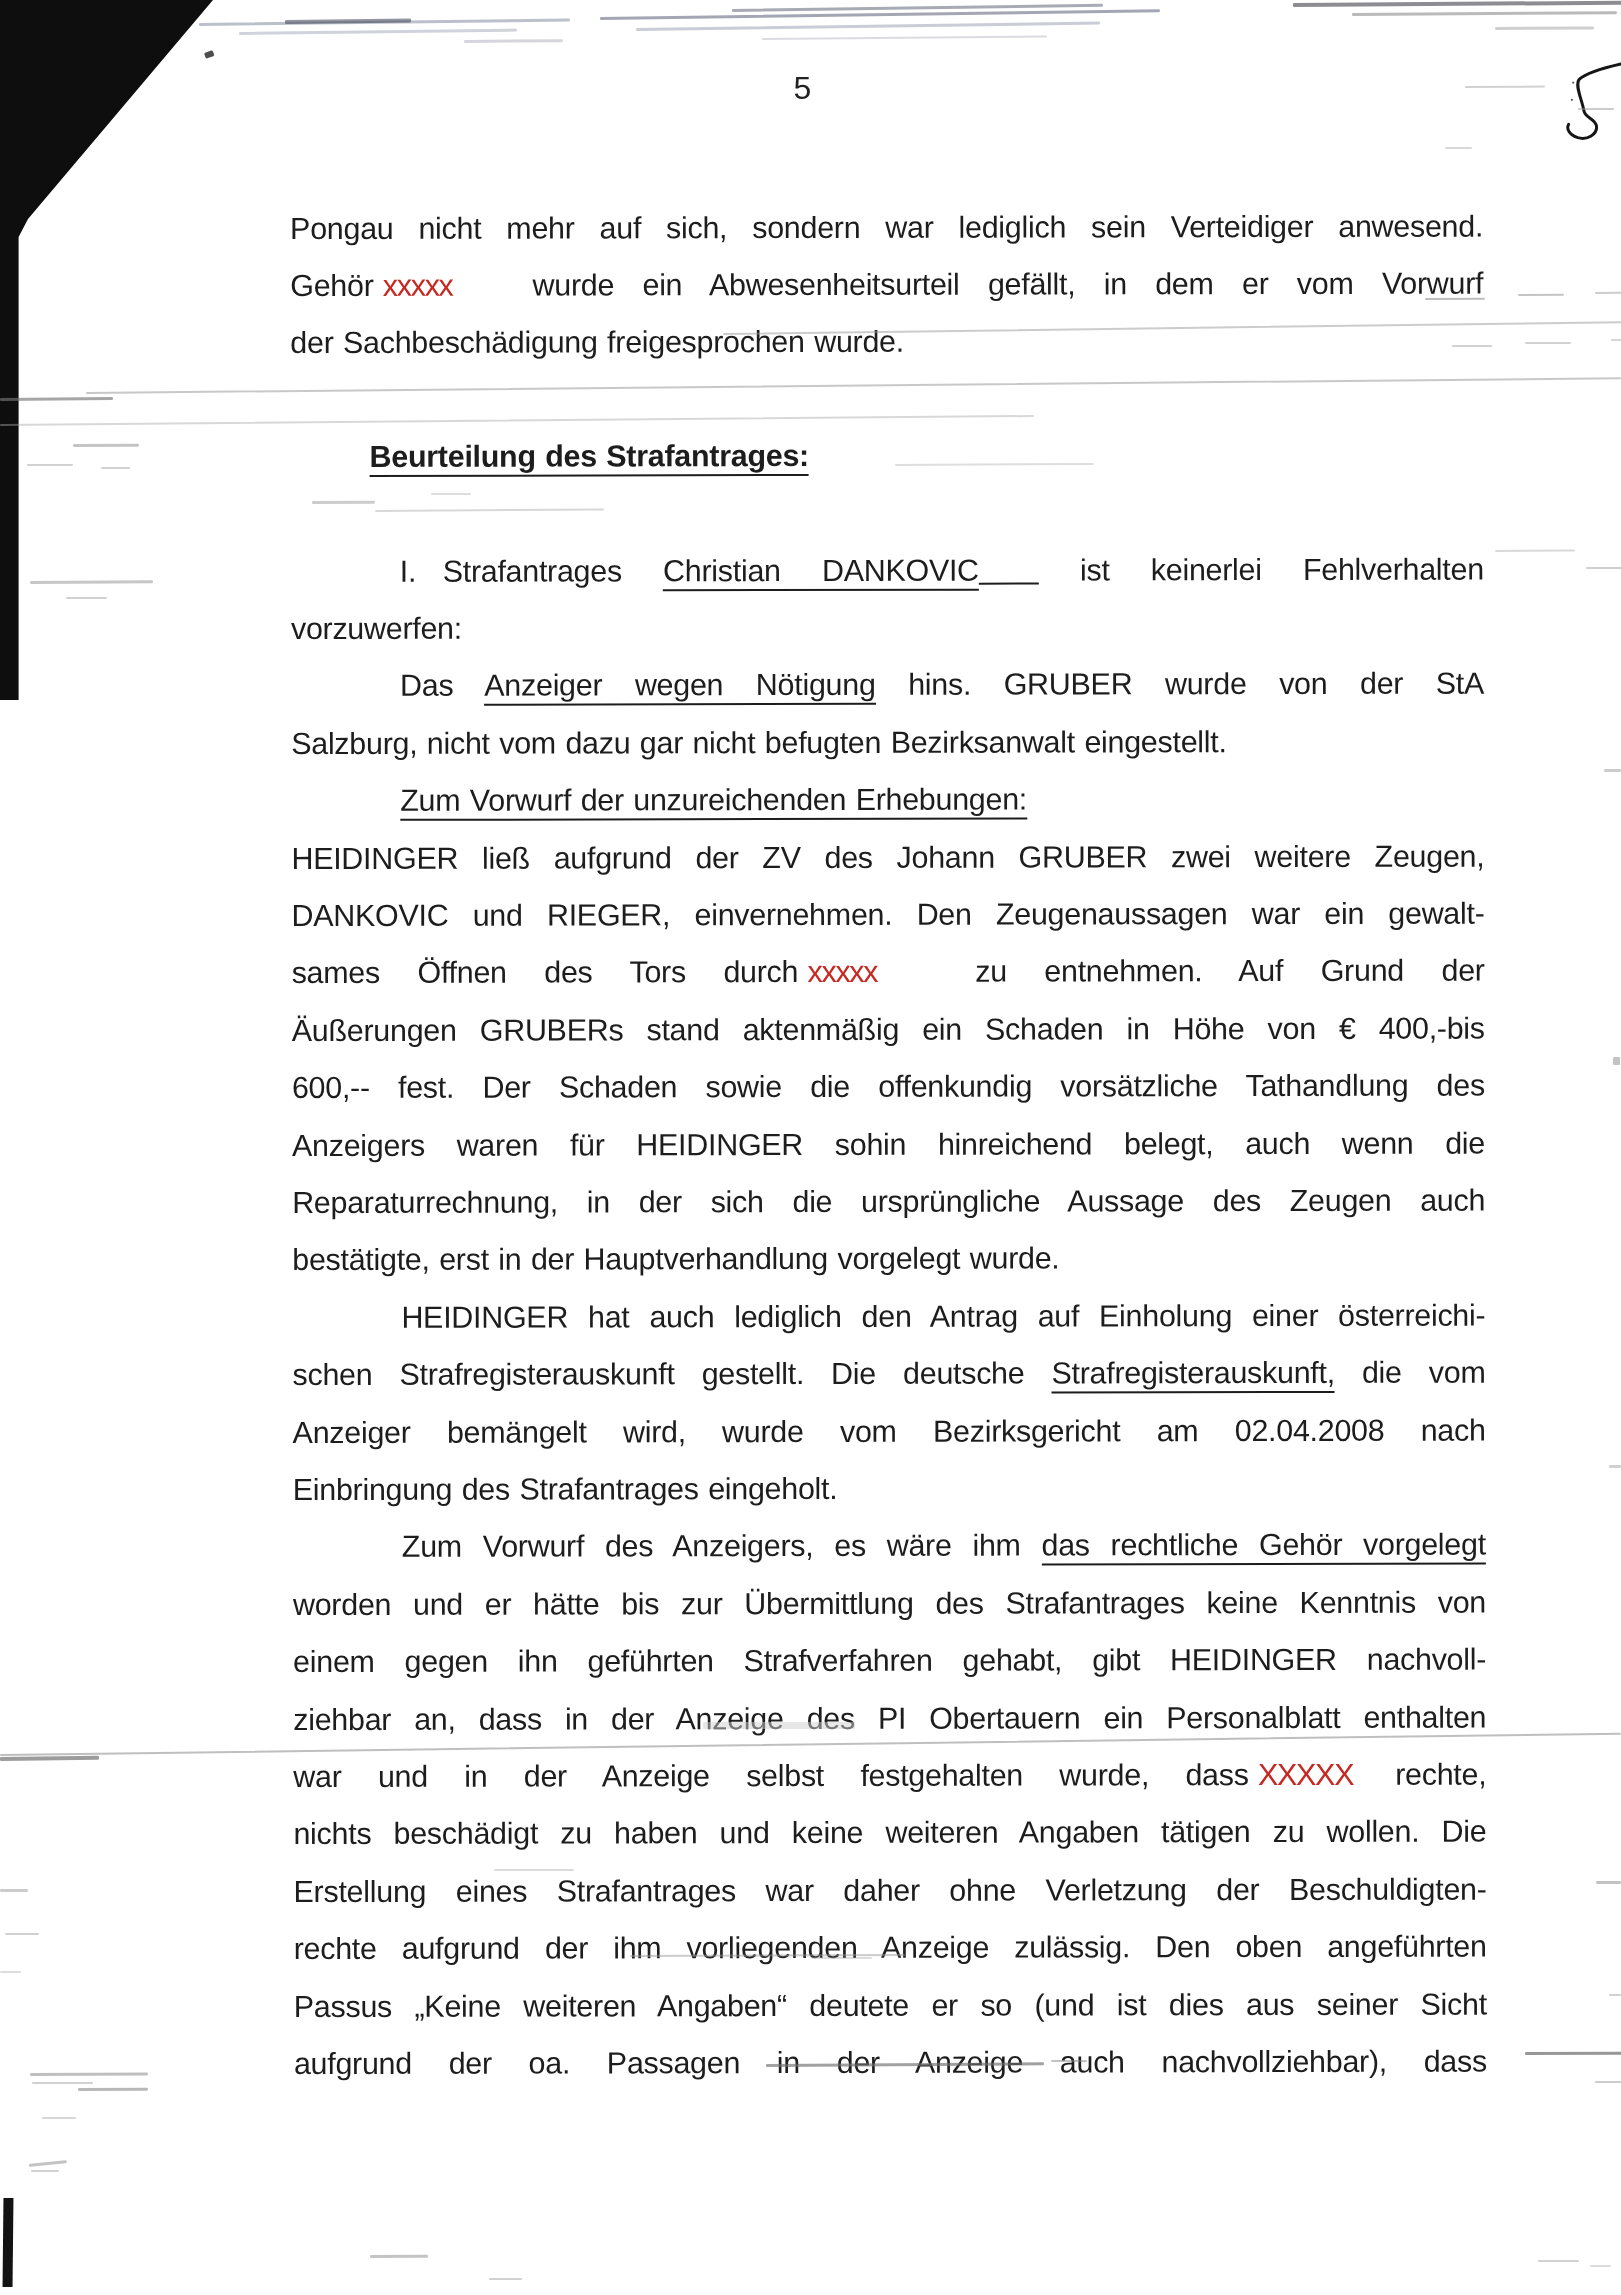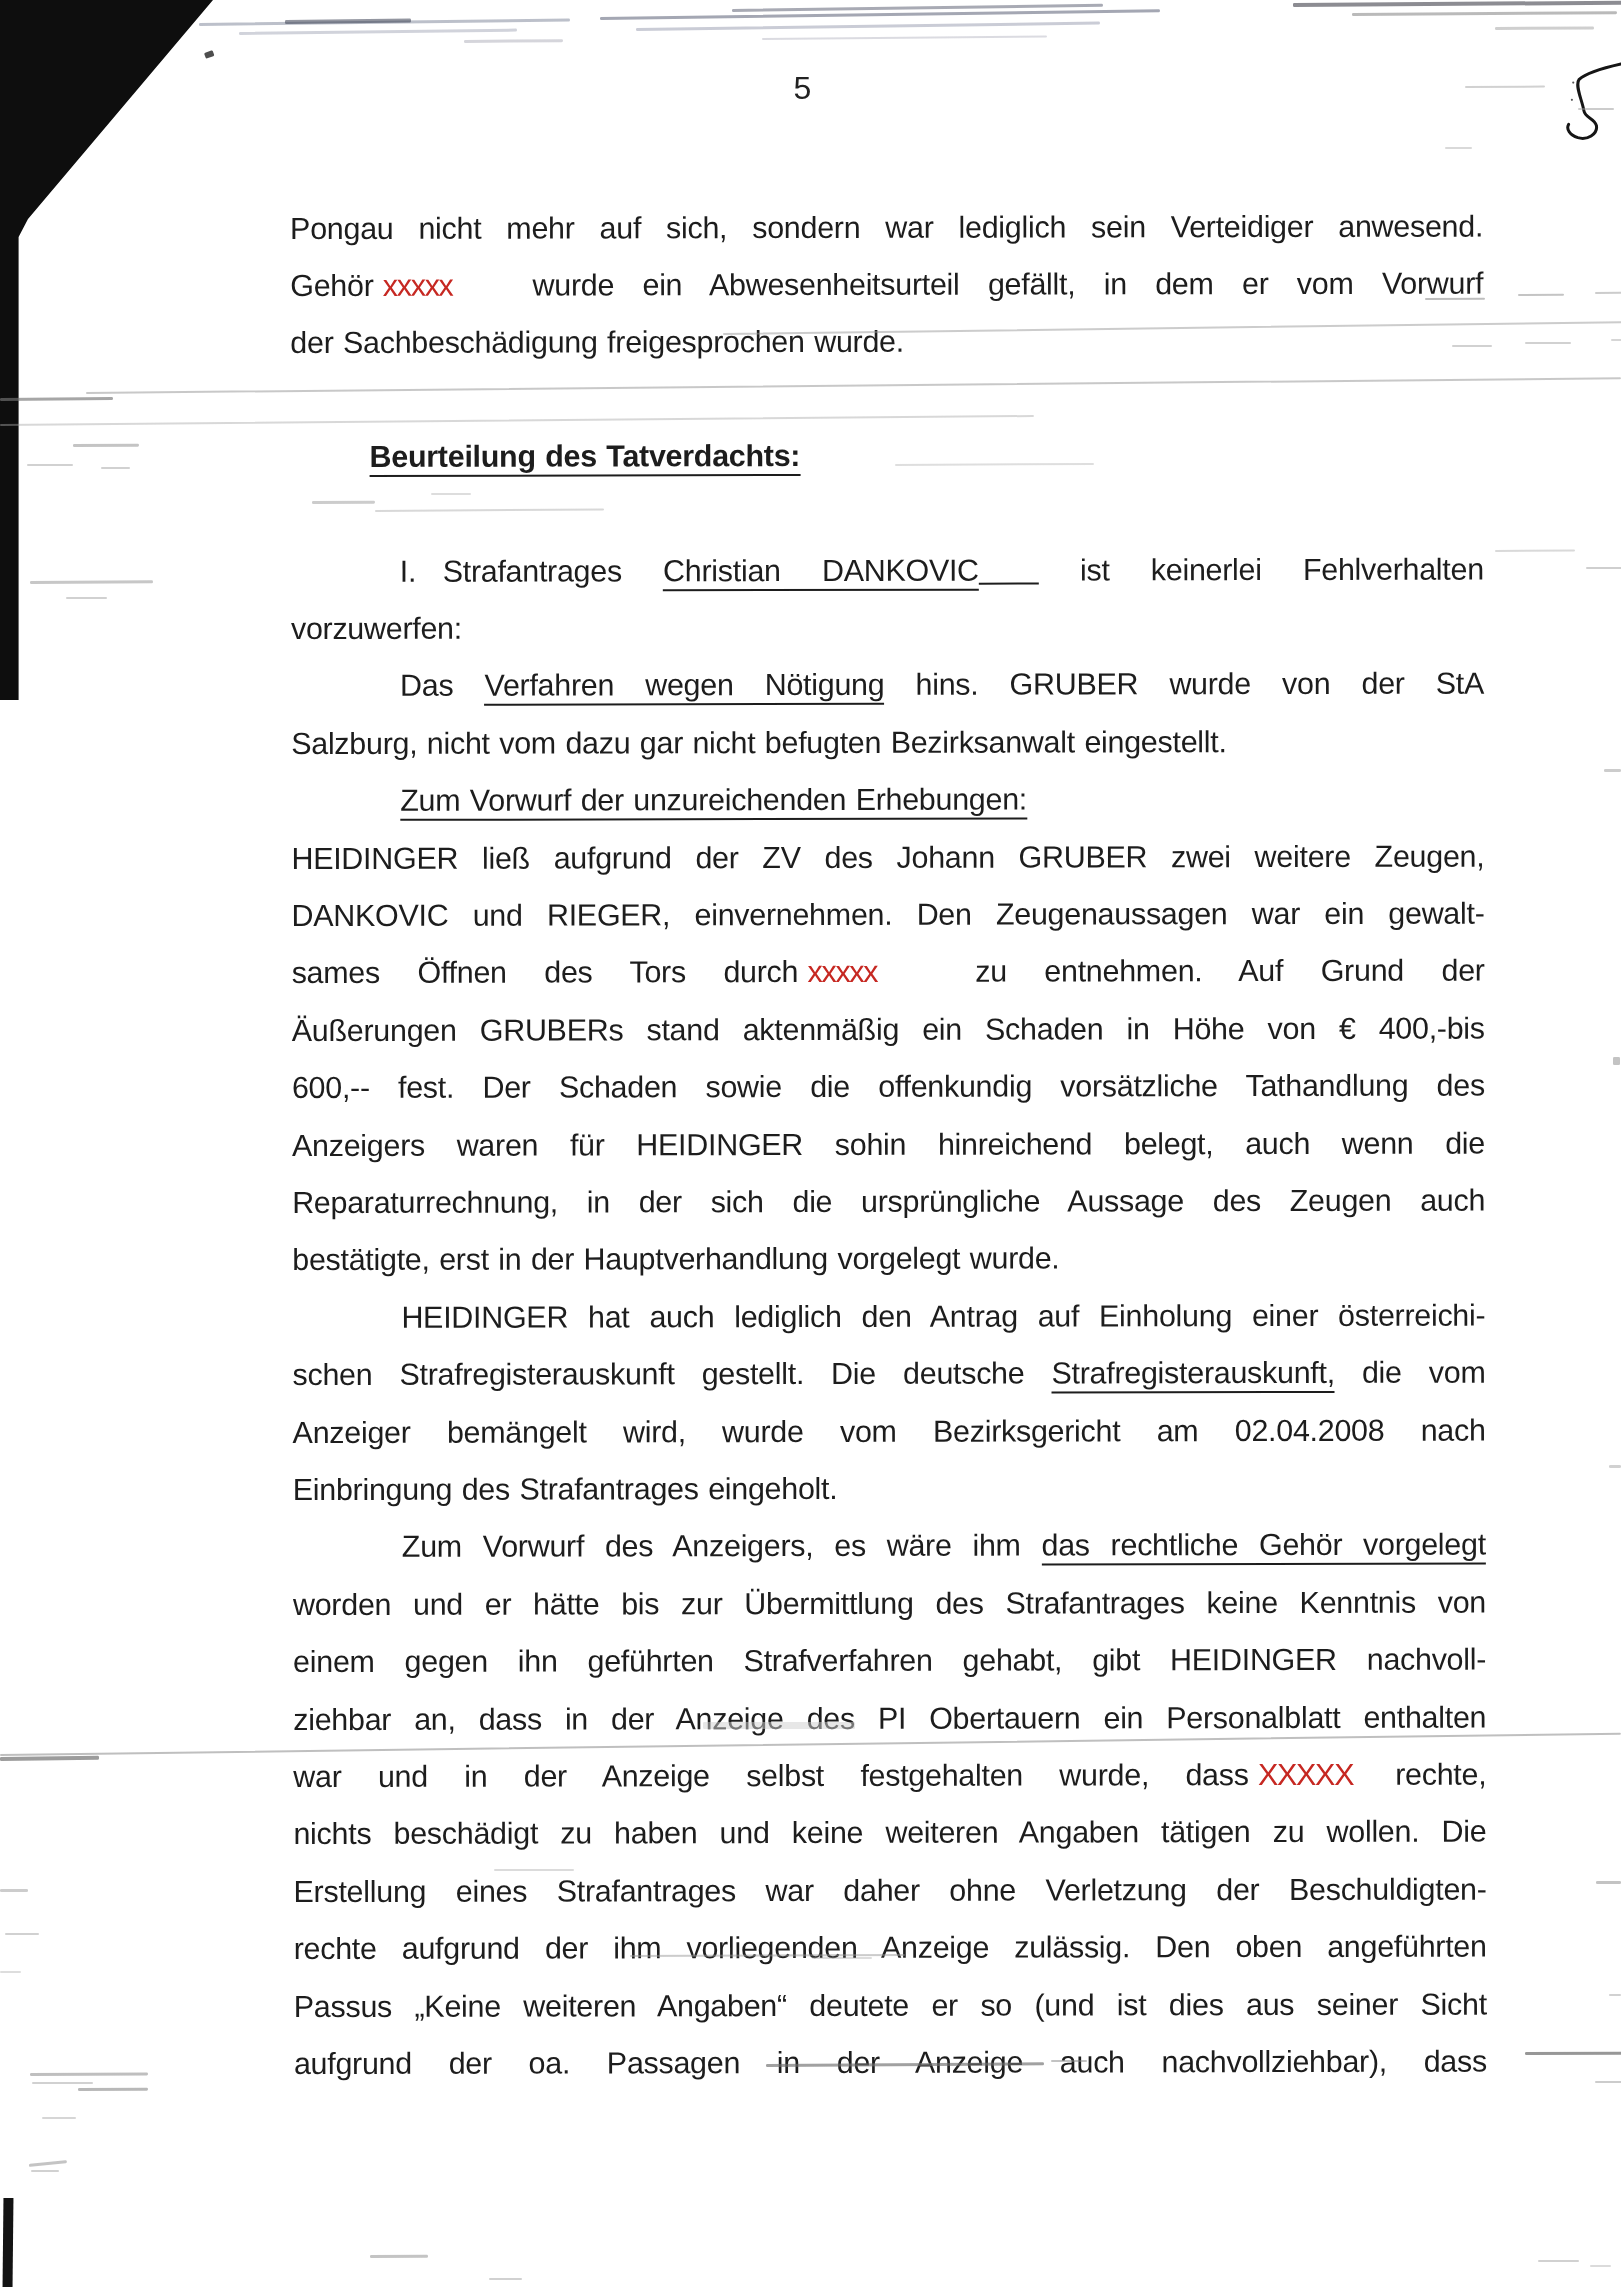--- a/index.html
+++ b/index.html
@@ -55,24 +55,24 @@
   <svg class="hand" width="77" height="93" viewBox="0 0 116 140">
     <path d="M 110 12 C 88 17, 57 26, 47 35 C 40 44, 51 65, 54 82 C 56 94, 70 93, 73 105 C 75 118, 59 127, 45 123 C 33 119, 27 110, 31 103" fill="none" stroke="#161616" stroke-width="4.5" stroke-linecap="round"></path>
     <circle cx="38" cy="40" r="1.6" fill="#555"></circle>
     <circle cx="36" cy="66" r="1.6" fill="#555"></circle>
   </svg>
 
   <div class="doc">
       <div class="docline just" style="top: 207px; left: 292px; width: 1193px;"><span>Pongau nicht mehr auf sich, sondern war lediglich sein Verteidiger anwesend.</span></div>
       <div class="docline just" style="top: 264px; left: 292px; width: 1193px;"><span>Gehör</span><span class="gap" style="width: 9.3px;"></span><span class="red">xxxxx</span><span class="gap" style="width: 80px;"></span><span>wurde ein Abwesenheitsurteil gefällt, in dem er vom Vorwurf</span></div>
       <div class="docline" style="top: 321px; left: 292px; width: 1193px;"><span>der Sachbeschädigung freigesprochen wurde.</span></div>
-      <div class="docline heading" style="top: 435px; left: 371px; width: 1114px;"><span class="u">Beurteilung des Tatverdachts:</span></div>
+      <div class="docline heading" style="top: 435px; left: 371px; width: 1114px;"><span class="u">Beurteilung des Strafantrages:</span></div>
       <div class="docline just" style="top: 550px; left: 401px; width: 1084px;"><span>I.</span><span class="gap" style="width: 26.5px;"></span><span>Strafantrages </span><span class="u">Christian DANKOVIC</span><span class="gap u" style="width: 60px;"></span><span> ist keinerlei Fehlverhalten</span></div>
       <div class="docline" style="top: 607px; left: 292px; width: 1193px;"><span>vorzuwerfen:</span></div>
-      <div class="docline just" style="top: 664px; left: 401px; width: 1084px;"><span>Das </span><span class="u">Verfahren wegen Nötigung</span><span> hins. GRUBER wurde von der StA</span></div>
+      <div class="docline just" style="top: 664px; left: 401px; width: 1084px;"><span>Das </span><span class="u">Anzeiger wegen Nötigung</span><span> hins. GRUBER wurde von der StA</span></div>
       <div class="docline" style="top: 722px; left: 292px; width: 1193px;"><span>Salzburg, nicht vom dazu gar nicht befugten Bezirksanwalt eingestellt.</span></div>
       <div class="docline" style="top: 779px; left: 401px; width: 1084px;"><span class="u">Zum Vorwurf der unzureichenden Erhebungen:</span></div>
       <div class="docline just" style="top: 837px; left: 292px; width: 1193px;"><span>HEIDINGER ließ aufgrund der ZV des Johann GRUBER zwei weitere Zeugen,</span></div>
       <div class="docline just" style="top: 894px; left: 292px; width: 1193px;"><span>DANKOVIC und RIEGER, einvernehmen. Den Zeugenaussagen war ein gewalt-</span></div>
       <div class="docline just" style="top: 951px; left: 292px; width: 1193px;"><span>sames Öffnen des Tors durch</span><span class="gap" style="width: 9.3px;"></span><span class="red">xxxxx</span><span class="gap" style="width: 98px;"></span><span>zu entnehmen. Auf Grund der</span></div>
       <div class="docline just" style="top: 1009px; left: 292px; width: 1193px;"><span>Äußerungen GRUBERs stand aktenmäßig ein Schaden in Höhe von € 400,-bis</span></div>
       <div class="docline just" style="top: 1066px; left: 292px; width: 1193px;"><span>600,-- fest. Der Schaden sowie die offenkundig vorsätzliche Tathandlung des</span></div>
       <div class="docline just" style="top: 1124px; left: 292px; width: 1193px;"><span>Anzeigers waren für HEIDINGER sohin hinreichend belegt, auch wenn die</span></div>
       <div class="docline just" style="top: 1181px; left: 292px; width: 1193px;"><span>Reparaturrechnung, in der sich die ursprüngliche Aussage des Zeugen auch</span></div>
       <div class="docline" style="top: 1238px; left: 292px; width: 1193px;"><span>bestätigte, erst in der Hauptverhandlung vorgelegt wurde.</span></div>

